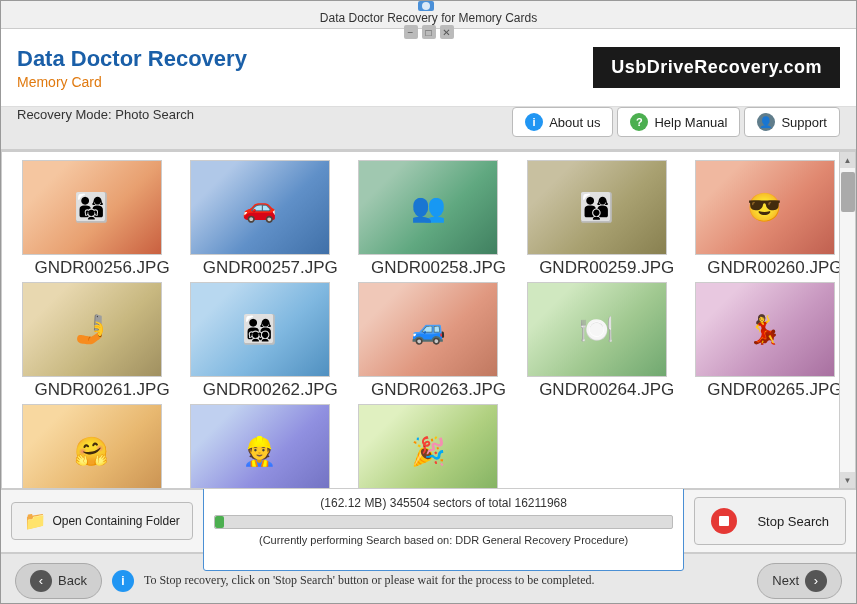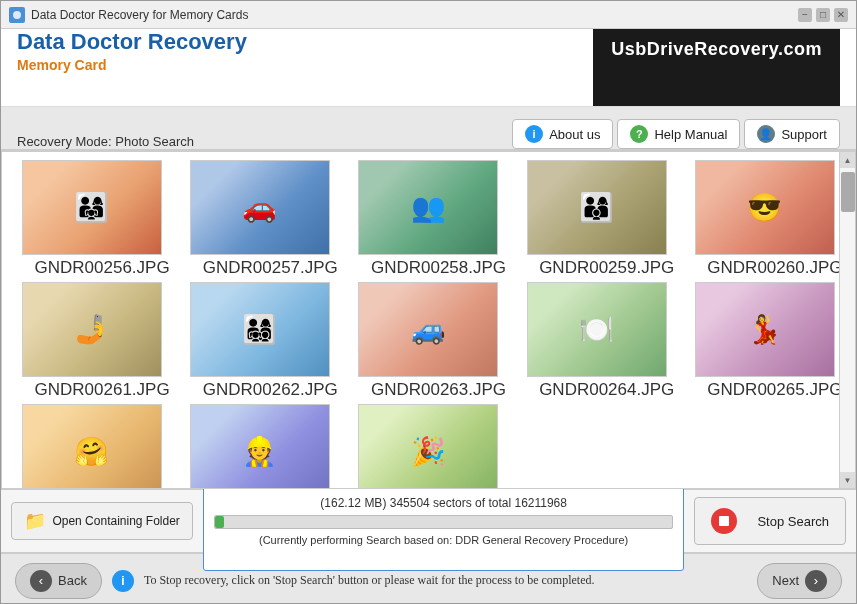--- a/index.html
+++ b/index.html
@@ -14,20 +14,21 @@
 
     
     .title-bar {
       background: #f0f0f0;
       height: 28px;
       display: flex;
       align-items: center;
       padding: 0 8px;
       border-bottom: 1px solid #ccc;
       user-select: none;
+      flex-direction: column;
     }
     .title-bar-icon {
       width: 16px;
       height: 16px;
       margin-right: 6px;
       background: #4a90d9;
       border-radius: 2px;
       display: flex; align-items: center; justify-content: center;
     }
     .title-bar-text {
@@ -48,55 +49,56 @@
       font-size: 10px;
       cursor: pointer;
       color: #555;
     }
 
     
     .header {
       background: white;
       height: 78px;
       display: flex;
-      padding: 0 16px;
+      align-items: center;
+      padding: 8px 16px;
       border-bottom: 1px solid #ddd;
     }
     .brand-text {
       display: flex;
       flex-direction: column;
     }
     .brand-title {
       font-size: 22px;
       font-weight: bold;
       color: #1a5fa8;
     }
     .brand-subtitle {
       font-size: 14px;
       color: #e07a10;
-      font-weight: bold;
+      font-weight: normal;
       margin-top: 2px;
     }
     .brand-logo-box {
       margin-left: auto;
       background: #1a1a1a;
       color: white;
       font-size: 18px;
       font-weight: bold;
       padding: 10px 18px;
       border-radius: 0;
       letter-spacing: 0.5px;
     }
 
     
     .nav-bar {
       background: #e8e8e8;
       height: 44px;
       display: flex;
-      align-items: flex-end;
+      align-items: flex-start;
       padding: 0 16px;
       border-bottom: 2px solid #ccc;
       gap: 8px;
     }
     .recovery-mode-label {
       font-size: 13px;
       color: #333;
       font-weight: 500;
     }
     .nav-buttons {

